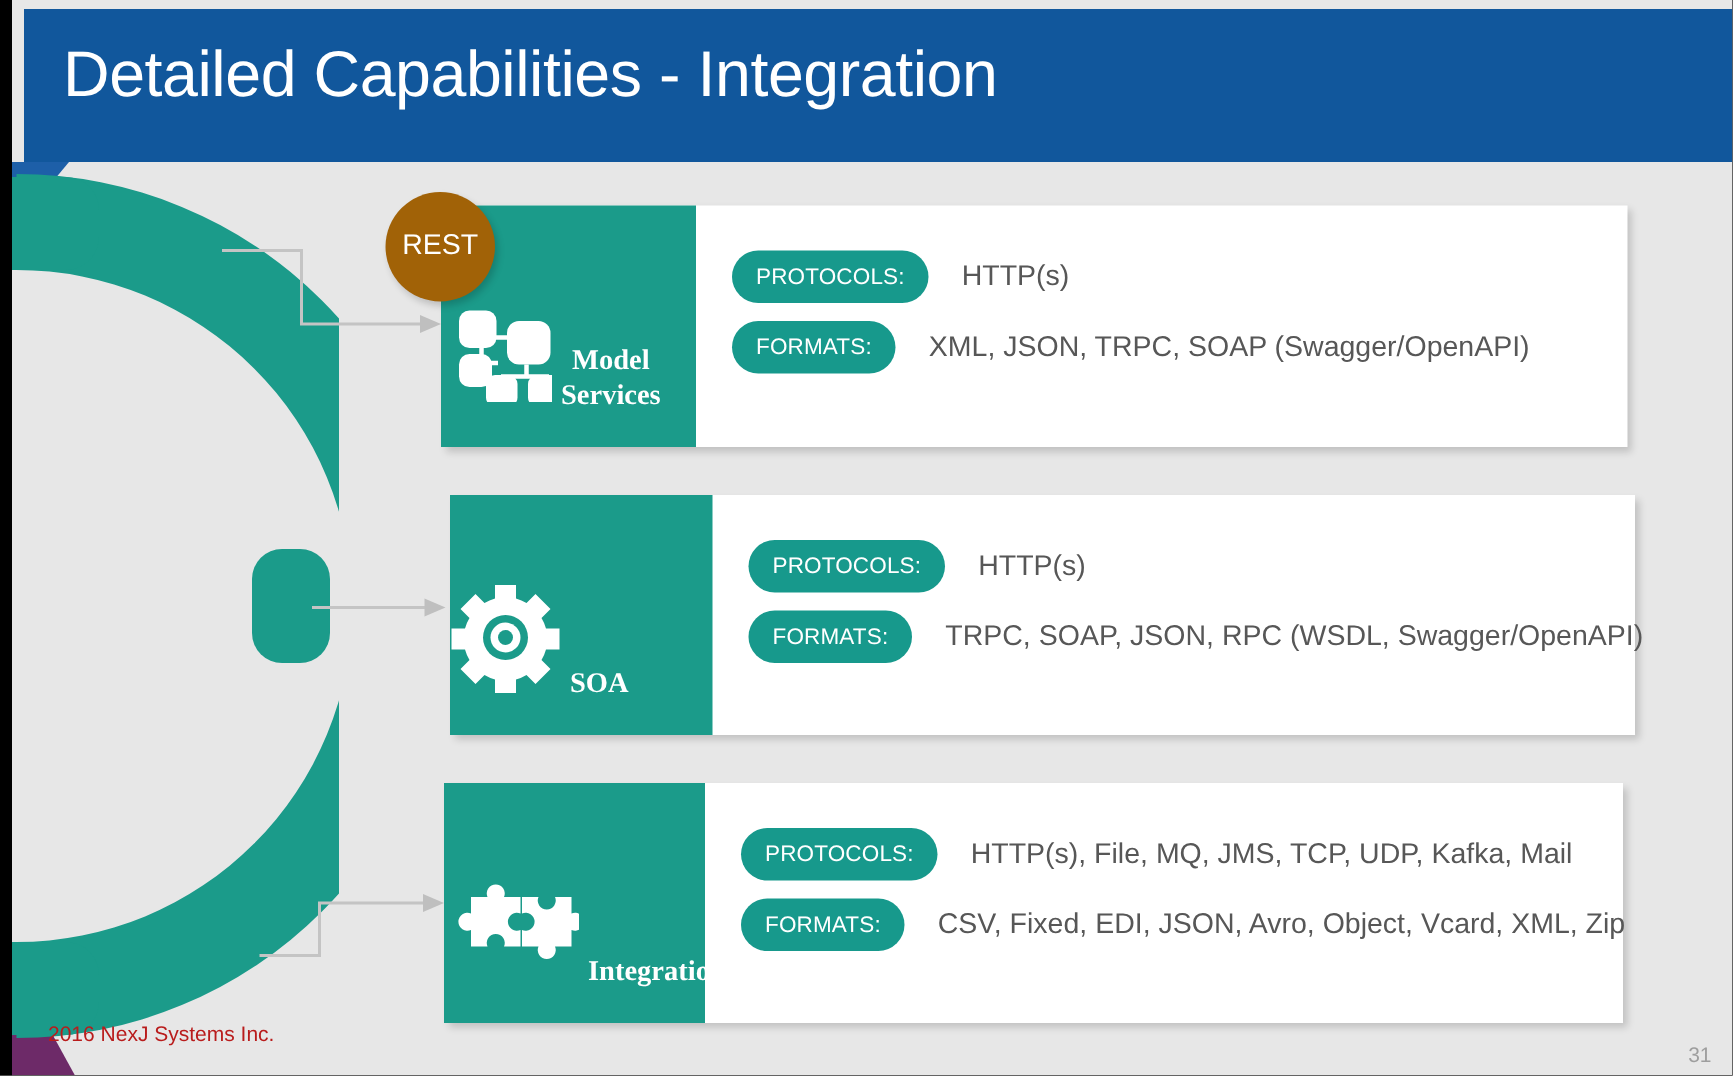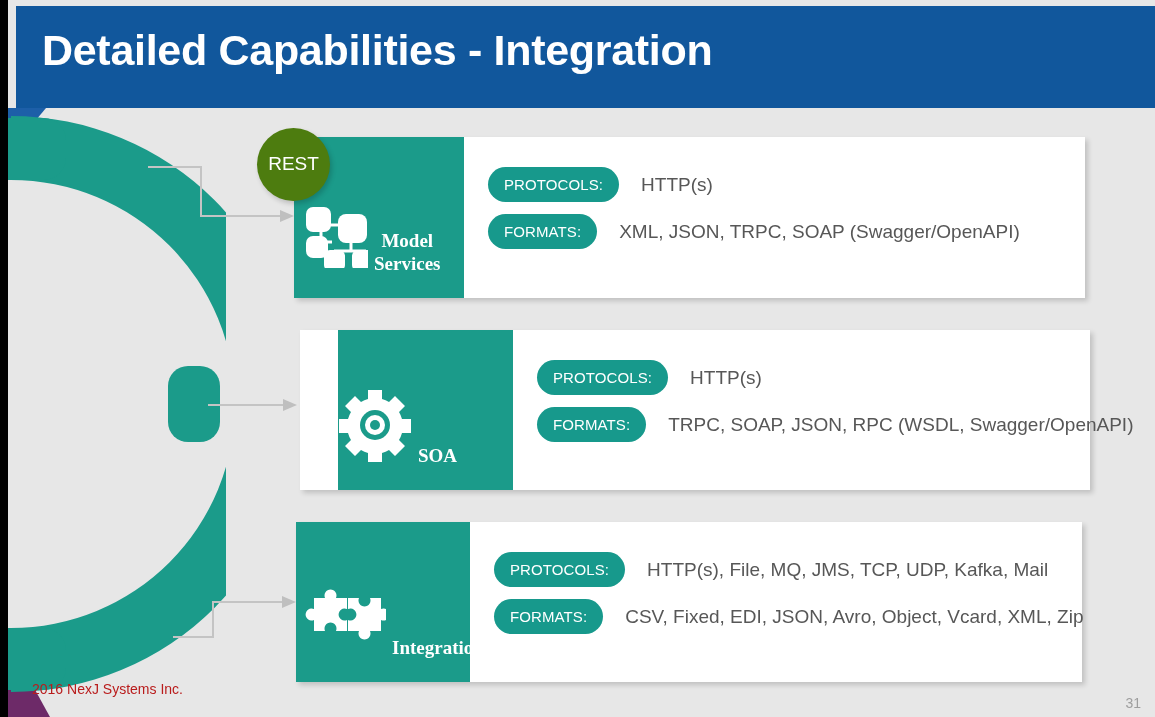--- a/index.html
+++ b/index.html
@@ -27,21 +27,21 @@
     width: 1139px;
     height: 102px;
     background: #11579c;
   }
   .title-text {
     position: absolute;
     left: 26px;
     top: 20px;
     font-size: 43px;
     color: #ffffff;
-    font-weight: 700;
+    font-weight: 400;
     letter-spacing: -0.3px;
     white-space: nowrap;
   }
   
   .wedge-blue {
     position: absolute;
     left: -2px;
     top: 108px;
     width: 40px;
     height: 48px;
@@ -133,21 +133,21 @@
   .spec-value {
     margin-left: 22px;
     font-size: 19px;
     color: #575757;
     white-space: nowrap;
   }
   
   .badge {
     position: absolute;
     border-radius: 50%;
-    background: #4d7c0f;
+    background: #a16207;
     color: #ffffff;
     display: flex;
     align-items: center;
     justify-content: center;
     text-align: center;
     line-height: 1.1;
     box-shadow: 2px 3px 5px rgba(0,0,0,0.18);
     z-index: 5;
   }
   
@@ -236,21 +236,21 @@
         <div class="pill">FORMATS:</div>
         <div class="spec-value">XML, JSON, TRPC, SOAP (Swagger/OpenAPI)</div>
       </div>
     </div>
   </div>
   <div class="badge" style="left:249px; top:128px; width:73px; height:73px; font-size:19px;">
     <span>REST</span>
   </div>
 
   <div class="card" style="left:292px; top:330px; width:790px; height:160px;">
-    <div class="card-icon-col" style="width:175px;margin-left:38px;">
+    <div class="card-icon-col" style="width:175px;">
       <div class="card-icon">
         <svg width="74" height="74" viewBox="0 0 74 74">
           <g fill="#ffffff">
             <path d="M30,2 h14 v9 a27,27 0 0,1 7,3 l6,-6 l10,10 l-6,6 a27,27 0 0,1 3,7 h9 v14 h-9 a27,27 0 0,1 -3,7 l6,6 l-10,10 l-6,-6 a27,27 0 0,1 -7,3 v9 h-14 v-9 a27,27 0 0,1 -7,-3 l-6,6 l-10,-10 l6,-6 a27,27 0 0,1 -3,-7 h-9 v-14 h9 a27,27 0 0,1 3,-7 l-6,-6 l10,-10 l6,6 a27,27 0 0,1 7,-3 z"></path>
           </g>
           <circle cx="37" cy="37" r="15" fill="#1b9b8a"></circle>
           <circle cx="37" cy="37" r="10" fill="#ffffff"></circle>
           <circle cx="37" cy="37" r="5" fill="#1b9b8a"></circle>
         </svg>
       </div>

